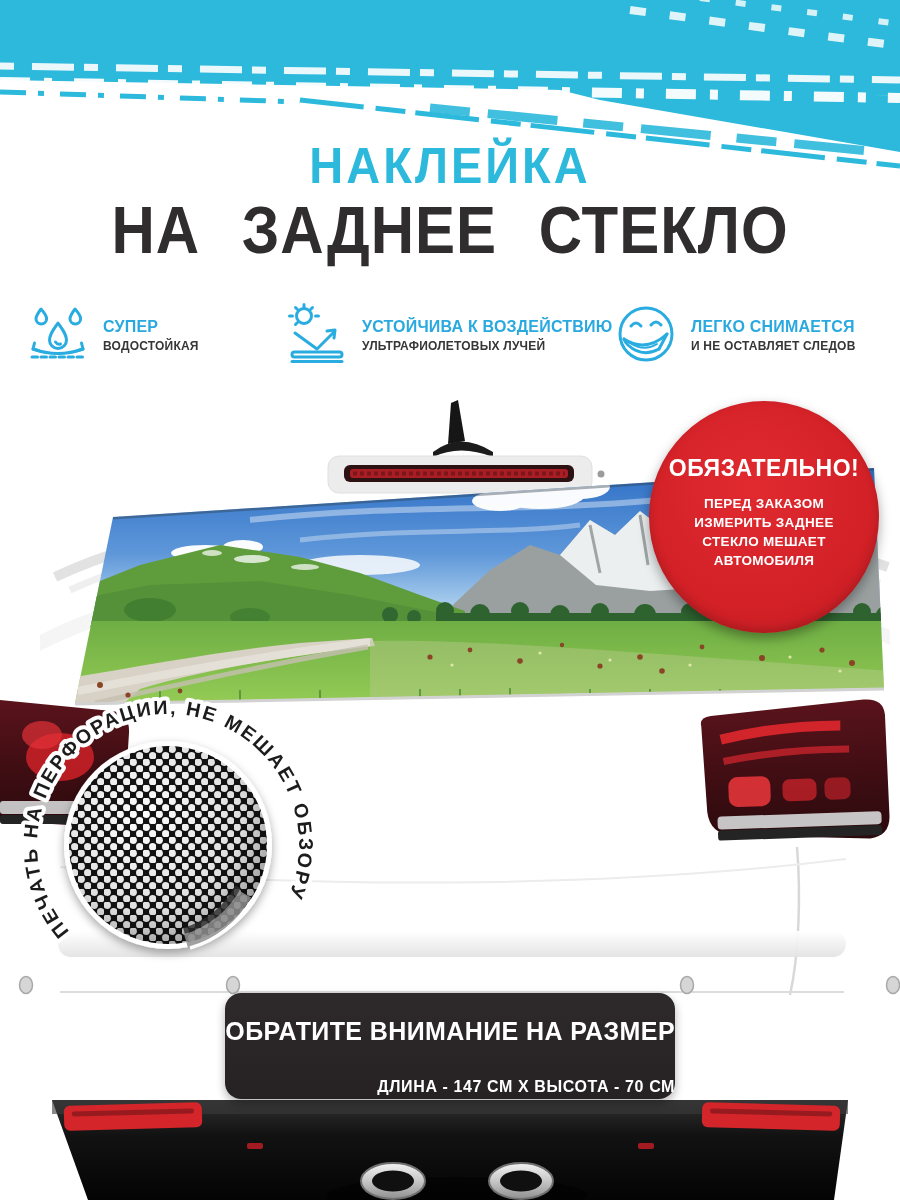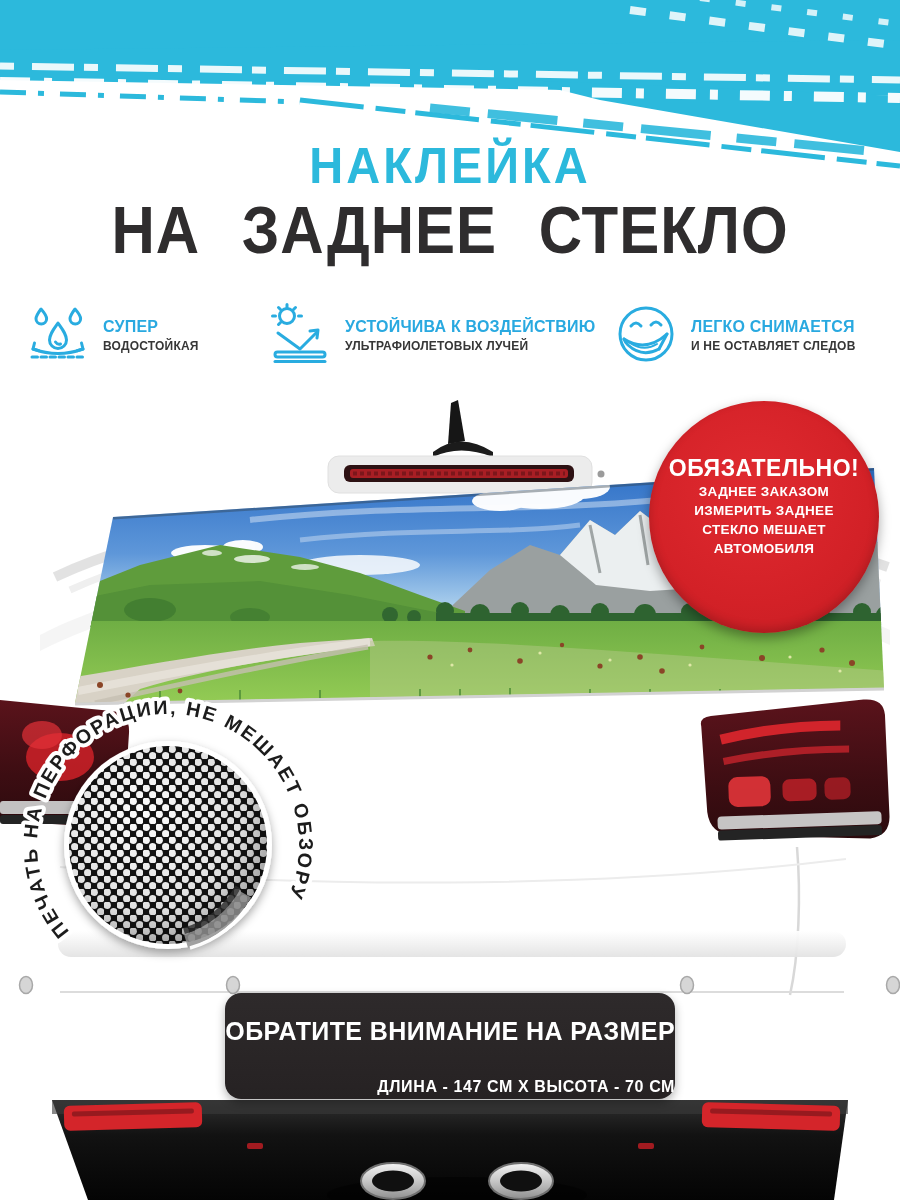--- a/index.html
+++ b/index.html
@@ -21,21 +21,21 @@
   .feature .txt{display:flex;flex-direction:column;justify-content:center;gap:3px;}
   .f-line1{font-size:16px;font-weight:bold;color:#29A9E0;letter-spacing:.2px;white-space:nowrap;}
   .f-line2{font-size:12px;font-weight:bold;color:#363636;letter-spacing:.2px;white-space:nowrap;}
   .icon-svg{stroke:#29ACE0;fill:none;stroke-width:3;stroke-linecap:round;stroke-linejoin:round;}
 
   
   .badge{position:absolute;left:649px;top:401px;width:230px;height:232px;border-radius:50%;
     background:radial-gradient(circle at 45% 38%, #E02A30 0%, #D32127 60%, #C41D23 100%);
     box-shadow:0 5px 12px rgba(0,0,0,.35), inset 0 -4px 10px rgba(0,0,0,.18);
     color:#fff;text-align:center;box-sizing:border-box;padding:54px 16px 0 16px;z-index:6;}
-  .badge-title{font-size:23px;font-weight:bold;letter-spacing:.5px;}
+  .badge-title{font-size:23px;font-weight:bold;letter-spacing:.5px;margin-bottom:12px;}
   .badge-line{font-size:13.5px;font-weight:bold;line-height:19px;letter-spacing:.3px;}
 
   
   .size-box{position:absolute;left:225px;top:993px;width:450px;height:106px;border-radius:16px;
     background:linear-gradient(180deg,#2E2A2B 0%,#262223 100%);
     box-shadow:0 4px 10px rgba(0,0,0,.3);
     color:#fff;text-align:right;box-sizing:border-box;padding-top:24px;z-index:6;}
   .size-title{font-size:25px;font-weight:bold;letter-spacing:.4px;}
   .size-dims{font-size:16px;font-weight:bold;letter-spacing:.6px;margin-top:32px;}
 </style>
@@ -70,21 +70,21 @@
       <path d="M7 46 l1.5 -6 M7 46 l6 1.8"></path>
       <path d="M57 46 l-1.5 -6 M57 46 l-6 1.8"></path>
       <path d="M6 54 H58" stroke-dasharray="5.5 3.5"></path>
     </svg>
     <div class="txt">
       <span class="f-line1">СУПЕР</span>
       <span class="f-line2">ВОДОСТОЙКАЯ</span>
     </div>
   </div>
 
-  <div class="feature" style="left:268px;">
+  <div class="feature" style="left:285px;">
     <svg class="icon-svg" width="64" height="64" viewBox="0 0 64 64">
       <circle cx="19" cy="13" r="7.5"></circle>
       <path d="M19 1.5 V4.5 M30.5 13 H33.5 M4.5 13 H7.5 M10.5 4.5 l2 2 M25.5 6.5 l2 -2 M10.5 21.5 l2 -2"></path>
       <path d="M10 30 L32 46 L49 29"></path>
       <path d="M50 27 l-8 1 M50 27 l-1 8"></path>
       <rect x="7" y="49" width="50" height="5" rx="2.5"></rect>
       <path d="M7 58.5 H57"></path>
     </svg>
     <div class="txt">
       <span class="f-line1">УСТОЙЧИВА К ВОЗДЕЙСТВИЮ</span>
@@ -344,21 +344,21 @@
       <path d="M 238,492 A 90 90 0 0 1 184,536" stroke="#2C2C2C" stroke-width="6" fill="none" opacity=".8"></path>
       <path d="M 252,505 A 103 103 0 0 1 190,553" stroke="#FFFFFF" stroke-width="3.5" fill="none" opacity=".95"></path>
     </g>
     <text font-family="Liberation Sans, sans-serif" font-size="19.5" font-weight="bold" letter-spacing="2.2" fill="#1C1C1C" stroke="#FFFFFF" stroke-width="8" paint-order="stroke" stroke-linejoin="round">
       <textPath href="#arcT" startOffset="2">ПЕЧАТЬ НА ПЕРФОРАЦИИ, НЕ МЕШАЕТ ОБЗОРУ</textPath>
     </text>
   </svg>
 
   <div class="badge">
     <div class="badge-title">ОБЯЗАТЕЛЬНО!</div>
-    <div class="badge-line">ЗАДНЕЕ ЗАКАЗОМ</div>
+    <div class="badge-line">ПЕРЕД ЗАКАЗОМ</div>
     <div class="badge-line">ИЗМЕРИТЬ ЗАДНЕЕ</div>
     <div class="badge-line">СТЕКЛО МЕШАЕТ</div>
     <div class="badge-line">АВТОМОБИЛЯ</div>
   </div>
 
   <div class="size-box">
     <div class="size-title">ОБРАТИТЕ ВНИМАНИЕ НА РАЗМЕР</div>
     <div class="size-dims">ДЛИНА - 147 СМ Х ВЫСОТА - 70 СМ</div>
   </div>
 

